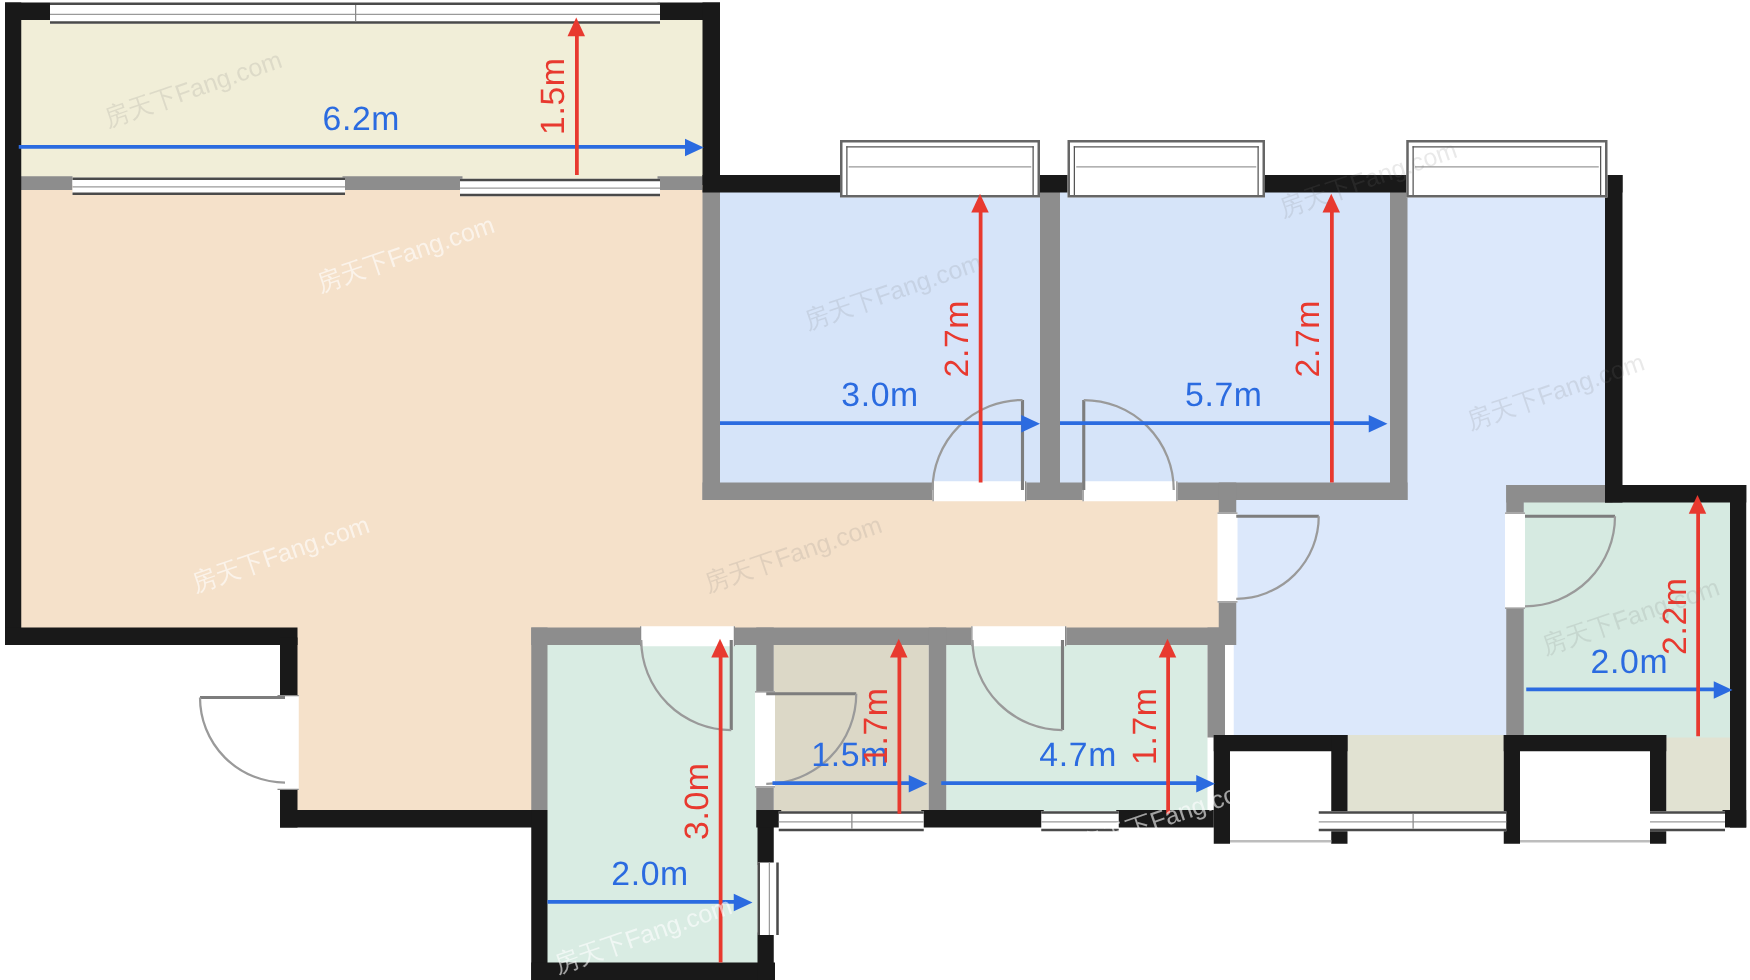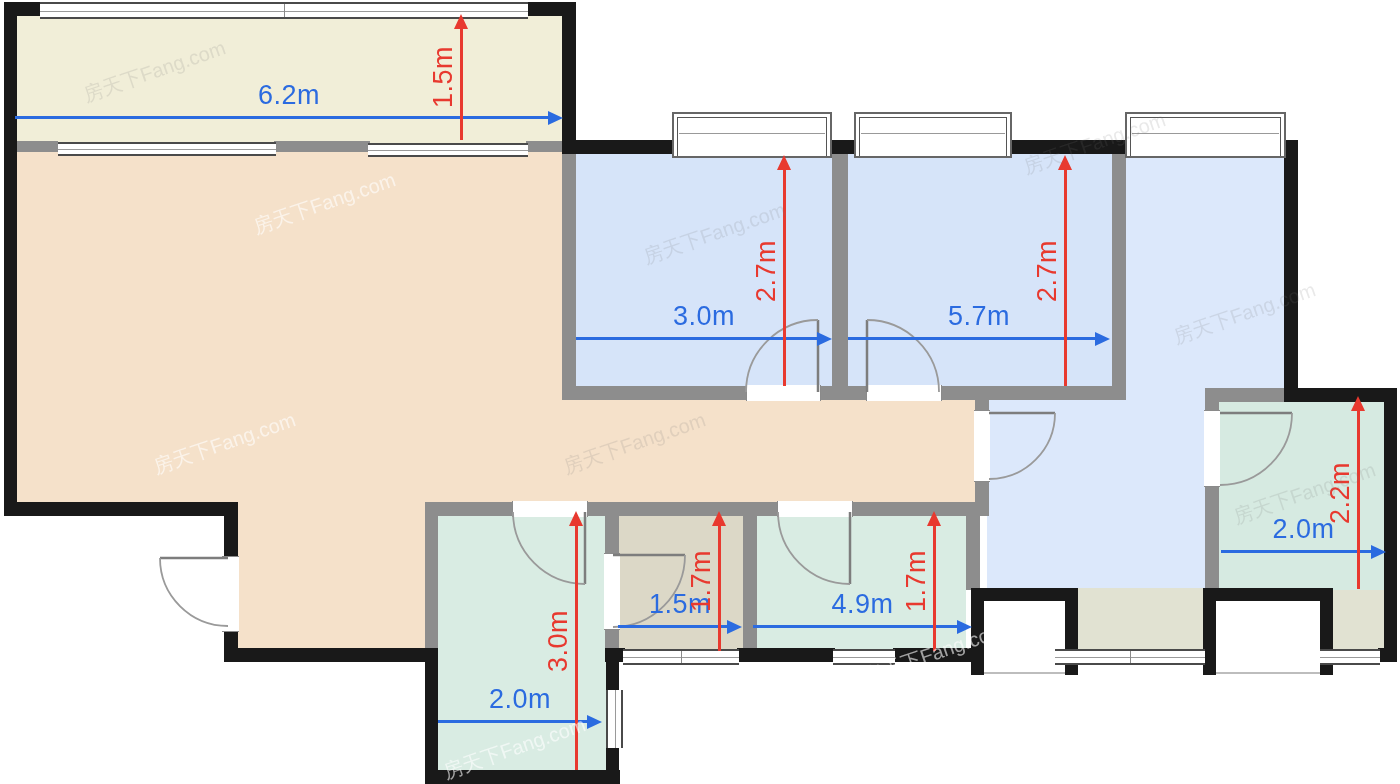--- a/index.html
+++ b/index.html
@@ -246,21 +246,21 @@
     <span class="lab">1.5m</span>
   </div>
   <div class="dim dim-v c-red" style="left:718px;top:511px;height:140px;">
     <span class="line"></span>
       <span class="head"></span>
     <span class="lab">1.7m</span>
   </div>
   <div class="dim dim-h c-blue" style="left:753px;top:625px;width:219px;">
     <span class="line"></span>
       <span class="head"></span>
-    <span class="lab">4.9m</span>
+    <span class="lab">4.7m</span>
   </div>
   <div class="dim dim-v c-red" style="left:933px;top:511px;height:140px;">
     <span class="line"></span>
       <span class="head"></span>
     <span class="lab">1.7m</span>
   </div>
 
   <span class="wm wm-g" style="left:80px;top:58px;">房天下Fang.com</span>
   <span class="wm wm-w" style="left:250px;top:190px;">房天下Fang.com</span>
   <span class="wm wm-g" style="left:640px;top:220px;">房天下Fang.com</span>

